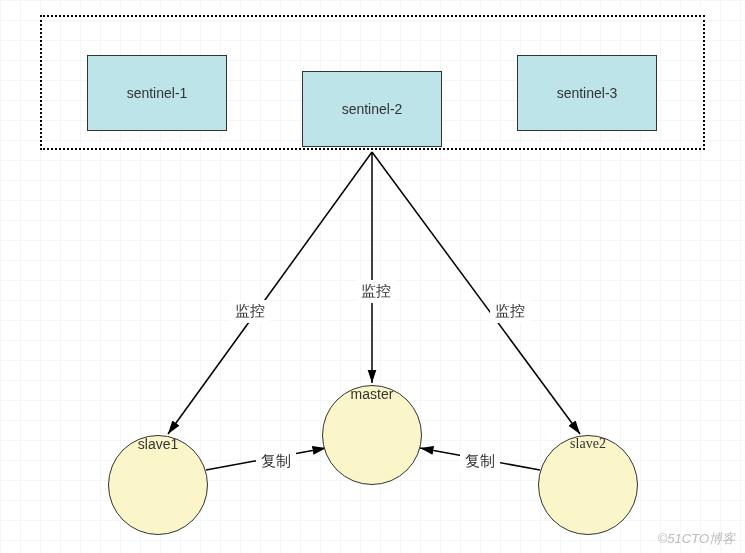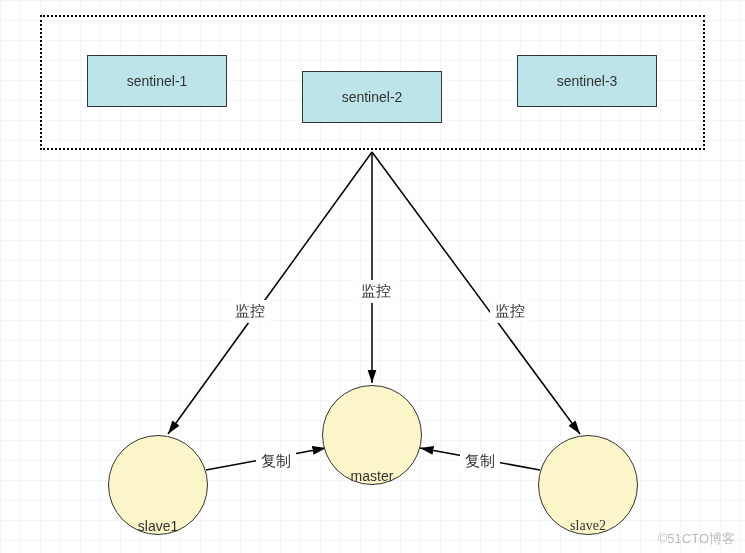--- a/index.html
+++ b/index.html
@@ -21,51 +21,52 @@
       position: absolute;
       left: 40px;
       top: 15px;
       width: 665px;
       height: 135px;
       border: 2px dotted #000;
     }
     .sentinel {
       position: absolute;
       width: 140px;
-      height: 52px;
+      height: 76px;
       background: #bde4e8;
       border: 1px solid #333;
       display: flex;
       align-items: center;
       justify-content: center;
       top: 38px;
     }
     .sent1 { left: 45px; }
     .sent2 { left: 260px; margin-top: 16px; }
     .sent3 { left: 475px; }
     .circle {
       position: absolute;
       width: 100px;
       height: 100px;
       border-radius: 50%;
       background: #faf6c9;
       border: 1px solid #333;
       display: flex;
-      align-items: flex-end;
+      align-items: flex-start;
       justify-content: center;
     }
     .master { left: 322px; top: 385px; }
     .slave1 { left: 108px; top: 435px; }
     .slave2 { left: 538px; top: 435px; font-family: Liberation Serif, serif; }
     .watermark {
       position: absolute;
       right: 10px;
       bottom: 5px;
       color: #bbb;
       font-size: 13px;
+      font-style: italic;
     }
     svg.layer {
       position: absolute;
       left: 0; top: 0;
       width: 745px;
       height: 553px;
       pointer-events: none;
     }
     .edge-label {
       position: absolute;

